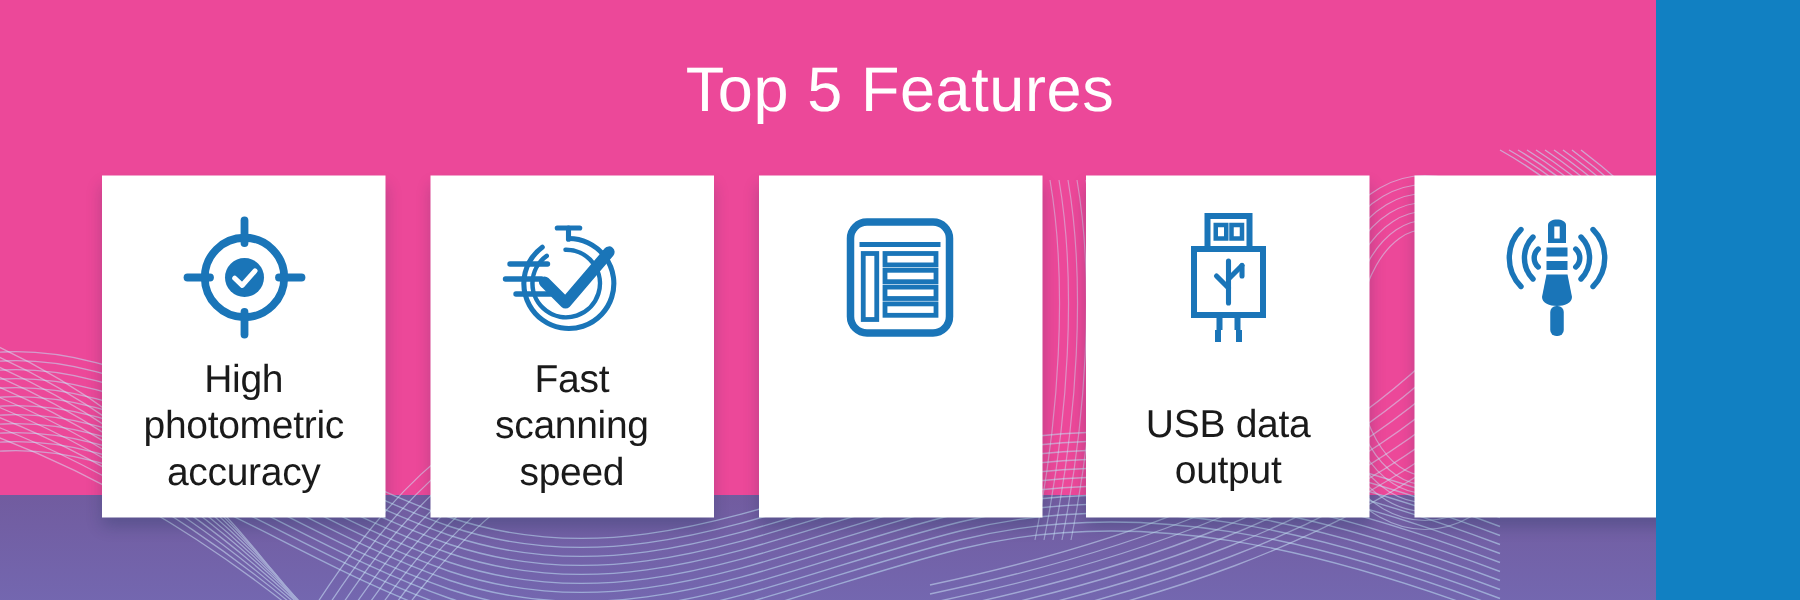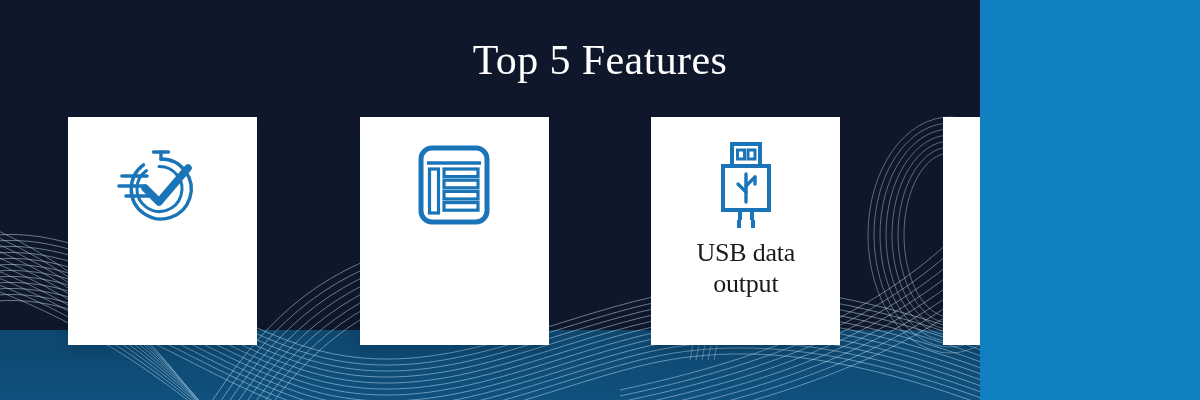--- a/index.html
+++ b/index.html
@@ -12,25 +12,24 @@
   }
 
   body {
     font-family: "Liberation Sans", sans-serif;
     background: #1180c2;
     position: relative;
   }
 
   #banner {
     position: relative;
-    width: 980px;
+    width: 1104px;
     height: 400px;
-    background: #0f172a;
+    background: #ec4899;
     overflow: hidden;
-    font-family: Liberation Serif, serif;
   }
 
   
   #bg-waves {
     position: absolute;
     left: 0;
     top: 0;
     width: 1200px;
     height: 400px;
     pointer-events: none;
@@ -90,21 +89,21 @@
     text-align: center;
     color: #1a1a1a;
     font-size: 26px;
     line-height: 31px;
     font-weight: 400;
     letter-spacing: -0.2px;
     white-space: pre-line;
   }
 
   .card-label.two-line {
-    margin-top: 2px;
+    margin-top: 32px;
   }
 </style>
 </head>
 <body>
 
 <div id="banner">
 
   <svg id="bg-waves" viewBox="0 0 1200 400" preserveAspectRatio="none" aria-hidden="true">
     <defs>
       <linearGradient id="gradBottom" x1="0" y1="0" x2="0" y2="1">
@@ -200,20 +199,43 @@
         <path d="M718 120 C 730 190, 724 280, 708 360"></path>
         <path d="M724 120 C 736 190, 730 280, 714 360"></path>
       </g>
     </g>
   </svg>
 
   <div id="title">Top 5 Features</div>
 
   <div id="cards">
 
+    <div class="card">
+      <div class="card-icon">
+        <svg width="84" height="84" viewBox="0 0 84 84" aria-hidden="true">
+          <g stroke="#1a75b8" fill="none" stroke-width="5.2" stroke-linecap="round">
+
+            <path d="M42 15.5 A 26.5 26.5 0 0 1 68.5 42"></path>
+            <path d="M68.5 42 A 26.5 26.5 0 0 1 42 68.5"></path>
+            <path d="M42 68.5 A 26.5 26.5 0 0 1 15.5 42"></path>
+            <path d="M15.5 42 A 26.5 26.5 0 0 1 42 15.5"></path>
+
+            <path d="M42 4 L42 19"></path>
+            <path d="M42 65 L42 80"></path>
+            <path d="M4 42 L19 42"></path>
+            <path d="M65 42 L80 42"></path>
+          </g>
+          <circle cx="42" cy="42" r="13" fill="#1a75b8"></circle>
+          <path d="M35.5 42.5 L40.5 47.2 L49 37.6" stroke="#ffffff" stroke-width="3.4" fill="none" stroke-linecap="round" stroke-linejoin="round"></path>
+        </svg>
+      </div>
+      <div class="card-label">High
+photometric
+accuracy</div>
+    </div>
 
     <div class="card">
       <div class="card-icon">
         <svg width="94" height="84" viewBox="0 0 94 84" aria-hidden="true">
           <g stroke="#1a75b8" fill="none" stroke-linecap="round">
 
             <path d="M45 16 A 30 30 0 1 1 27.5 21.8" stroke-width="3.4"></path>
 
             <path d="M43 23.5 A 22.5 22.5 0 1 1 30.5 27.6" stroke-width="3"></path>
 
@@ -221,20 +243,23 @@
             <path d="M37.5 9 L52.5 9" stroke-width="3.4"></path>
 
             <path d="M6 33 L31 33" stroke-width="3.6"></path>
             <path d="M3 43 L27 43" stroke-width="3.6"></path>
             <path d="M10 53 L33 53" stroke-width="3.6"></path>
           </g>
 
           <path d="M29 45 L43 59 L72 25" stroke="#1a75b8" stroke-width="7.5" fill="none" stroke-linecap="round" stroke-linejoin="round"></path>
         </svg>
       </div>
+      <div class="card-label">Fast
+scanning
+speed</div>
     </div>
 
     <div class="card">
       <div class="card-icon">
         <svg width="74" height="82" viewBox="0 0 74 82" aria-hidden="true">
           <g stroke="#1a75b8" fill="none">
 
             <rect x="4" y="4" width="66" height="74" rx="11" ry="11" stroke-width="5"></rect>
 
             <path d="M10 19 L64 19" stroke-width="3.4"></path>

